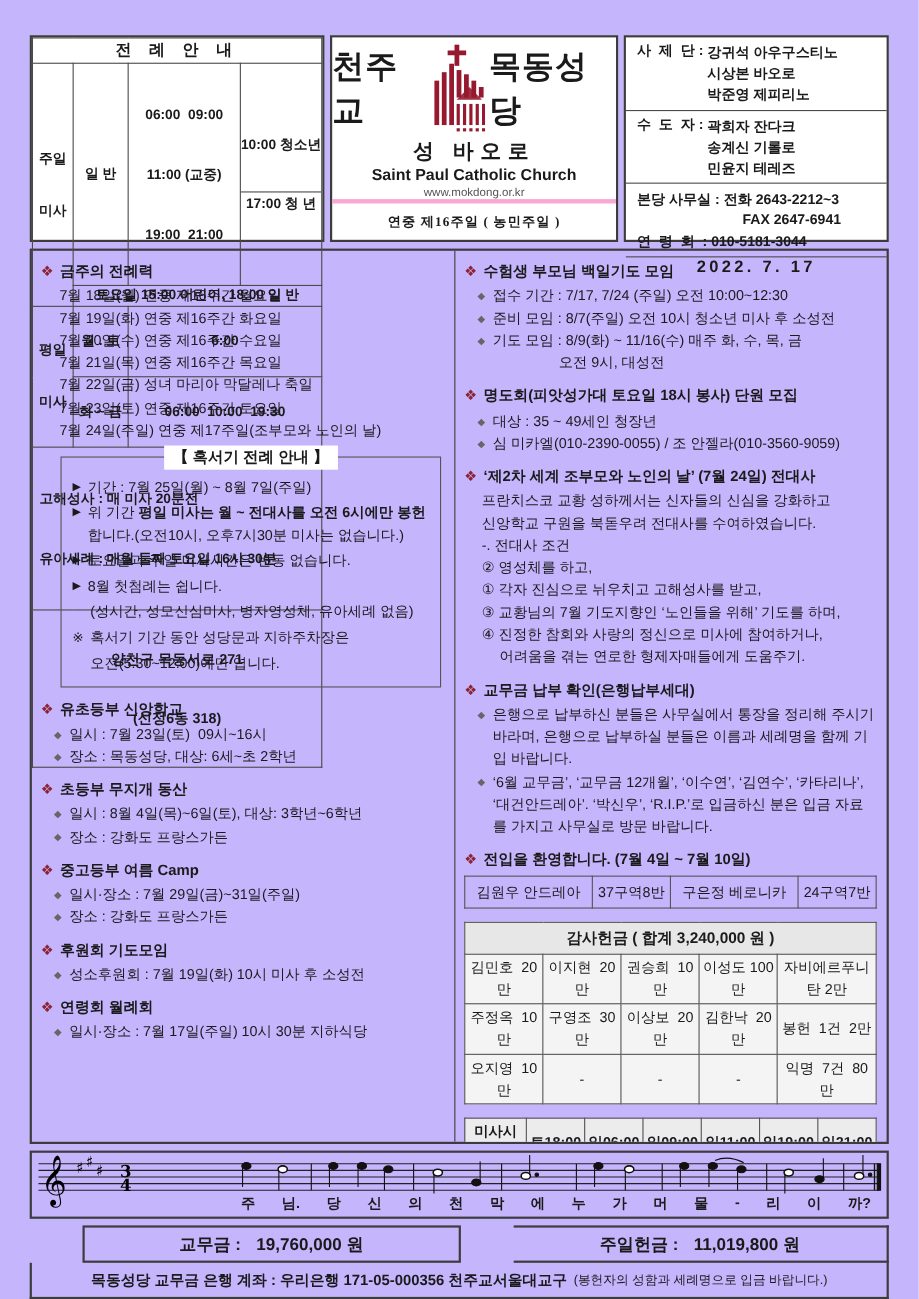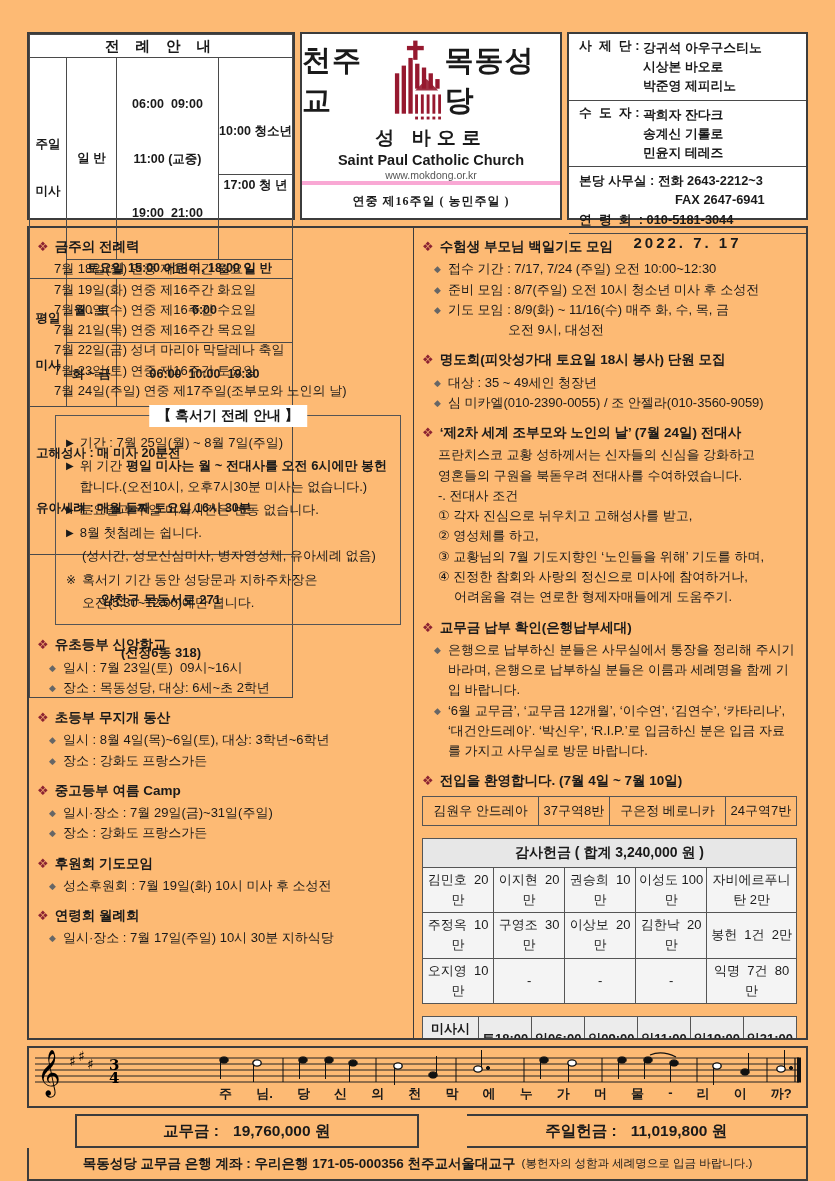--- a/index.html
+++ b/index.html
@@ -1,17 +1,17 @@
 <!DOCTYPE html>
 <html><head>
 <meta charset="utf-8">
 <style>
   html,body{margin:0;padding:0;background:#e8e8e8;}
   .page{
-    width:835px;height:1181px;background:#fdba74;margin:0 auto;
+    width:835px;height:1181px;background:#c4b5fd;margin:0 auto;
     font-family:"Liberation Sans","DejaVu Sans",sans-serif;color:#1a1a1a;
     box-sizing:border-box;padding:32px 27px 0 27px;position:relative;
   }
   
   .header{display:flex;gap:5px;height:188px;}
   .hbox{border:2px solid #3c3c3c;box-sizing:border-box;background:#fff;}
   
   .sched{width:268px;}
   .sched table{width:100%;height:100%;border-collapse:collapse;font-size:12.5px;font-weight:bold;table-layout:fixed;}
   .sched td{border:1px solid #4a4a4a;text-align:center;vertical-align:middle;padding:1px 2px;white-space:pre-wrap;line-height:1.25;}
@@ -348,24 +348,24 @@
       <div class="bullet">
           <span class="sb">◆</span>
           <span class="bt">심 미카엘(010-2390-0055) / 조 안젤라(010-3560-9059)</span>
         </div>
 
       <div class="sec-title">
         <span class="diamond">❖</span>
         <span>‘제2차 세계 조부모와 노인의 날’ (7월 24일) 전대사</span>
       </div>
       <div class="ind-line">프란치스코 교황 성하께서는 신자들의 신심을 강화하고</div>
-      <div class="ind-line">영혼들의 구원을 북돋우려 전대사를 수여하였습니다.</div>
+      <div class="ind-line">신앙학교 구원을 북돋우려 전대사를 수여하였습니다.</div>
       <div class="ind-line">-. 전대사 조건</div>
+      <div class="ind-line">② 영성체를 하고,</div>
       <div class="ind-line">① 각자 진심으로 뉘우치고 고해성사를 받고,</div>
-      <div class="ind-line">② 영성체를 하고,</div>
       <div class="ind-line">③ 교황님의 7월 기도지향인 ‘노인들을 위해’ 기도를 하며,</div>
       <div class="ind-line">④ 진정한 참회와 사랑의 정신으로 미사에 참여하거나,</div>
       <div class="ind-cont">어려움을 겪는 연로한 형제자매들에게 도움주기.</div>
 
       <div class="sec-title">
         <span class="diamond">❖</span>
         <span>교무금 납부 확인(은행납부세대)</span>
       </div>
       <div class="bullet">
           <span class="sb">◆</span>

